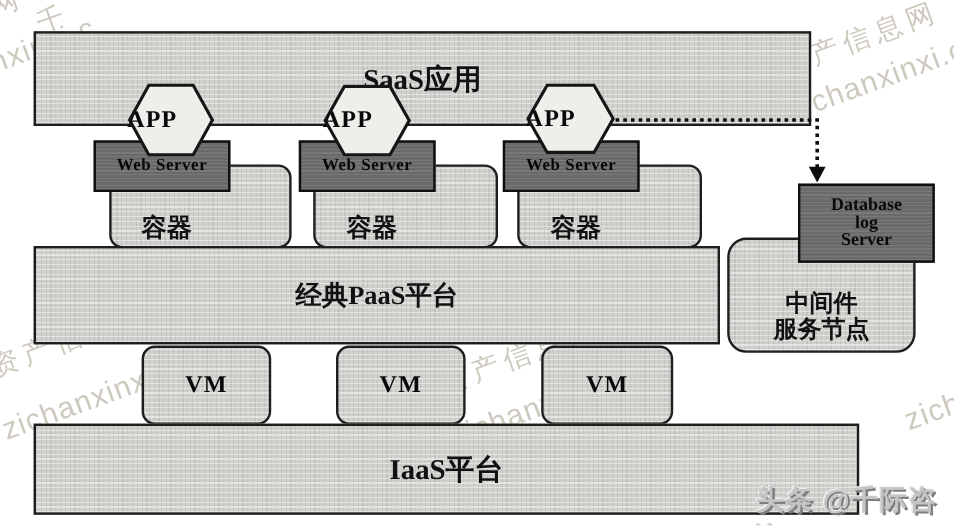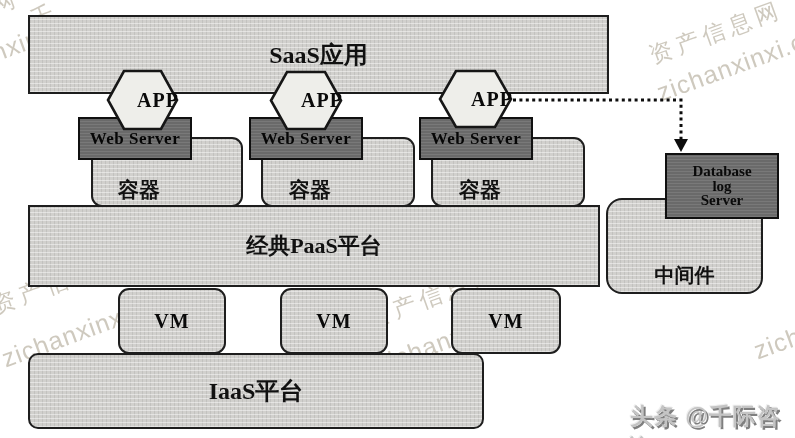--- a/index.html
+++ b/index.html
@@ -17,25 +17,25 @@
   }
   .dark{
     background-color:#6a6a6a;
     background-image:repeating-linear-gradient(0deg, rgba(255,255,255,.10) 0 1px, rgba(0,0,0,0) 1px 3px);
   }
   .bar{border:2px solid #1e1e1e;display:flex;align-items:center;justify-content:center;}
   .bar .lbl{font-weight:bold;color:#111;}
   .round{border:2px solid #1e1e1e;border-radius:11px;}
   .mw{border:2px solid #1e1e1e;border-radius:16px;}
   .wsbox{border:2px solid #101010;display:flex;align-items:center;justify-content:center;}
-  .wsbox .lbl{font-weight:bold;font-size:17px;color:#060606;letter-spacing:.5px;}
+  .wsbox .lbl{font-weight:bold;font-size:14px;color:#060606;letter-spacing:.5px;}
   .dbbox{border:2px solid #101010;display:flex;flex-direction:column;align-items:center;justify-content:center;margin-left:40px;}
   .dbbox .lbl{font-weight:bold;font-size:15px;line-height:14.5px;color:#0a0a0a;}
   .cnlabel{font-weight:bold;color:#111;text-align:center;}
-  .hexwrap{display:flex;align-items:center;justify-content:flex-end;}
+  .hexwrap{display:flex;align-items:center;justify-content:flex-start;}
   .hexwrap svg{position:absolute;left:0;top:0;}
   .hexwrap .lbl{position:relative;font-weight:600;font-size:20px;color:#0a0a0a;letter-spacing:1px;}
   .vmlbl{font-weight:600;font-size:20px;color:#0a0a0a;letter-spacing:1px;}
   .wm{position:absolute;white-space:nowrap;transform:rotate(-20deg);transform-origin:left top;
       color:rgba(176,168,150,.62);pointer-events:none;z-index:1;
       font-family:"Liberation Sans","DejaVu Sans",sans-serif;}
   .wm.cn{font-size:23px;letter-spacing:5px;}
   .wm.en{font-size:25px;letter-spacing:1px;}
   .credit{
     font-family:"Liberation Sans","DejaVu Sans",sans-serif;font-weight:bold;font-size:23px;
@@ -71,36 +71,37 @@
   <div class="abs tex round z2" style="left:90px;top:288px;width:108px;height:66px;display:flex;align-items:center;justify-content:center;">
     <span class="vmlbl">VM</span>
   </div>
   <div class="abs tex round z2" style="left:252px;top:288px;width:108px;height:66px;display:flex;align-items:center;justify-content:center;">
     <span class="vmlbl">VM</span>
   </div>
   <div class="abs tex round z2" style="left:423px;top:288px;width:110px;height:66px;display:flex;align-items:center;justify-content:center;">
     <span class="vmlbl">VM</span>
   </div>
 
-  <div class="abs tex bar z3" style="left:28px;top:15px;width:581px;height:79px;">
+  <div class="abs tex bar z3" style="left:28px;top:26px;width:648px;height:79px;">
     <span class="lbl" style="font-size:24px;">SaaS应用</span>
   </div>
   <div class="abs tex bar z3" style="left:28px;top:205px;width:572px;height:82px;">
     <span class="lbl" style="font-size:22px;">经典PaaS平台</span>
   </div>
-  <div class="abs tex bar z3" style="left:28px;top:353px;width:456px;height:76px;border-radius:10px;">
+  <div class="abs tex bar z3" style="left:28px;top:353px;width:688px;height:76px;">
     <span class="lbl" style="font-size:24px;">IaaS平台</span>
   </div>
 
   <div class="abs cnlabel z4" style="left:63px;top:176px;width:152px;font-size:21px;">容器</div>
   <div class="abs cnlabel z4" style="left:233px;top:176px;width:154px;font-size:21px;">容器</div>
   <div class="abs cnlabel z4" style="left:403px;top:176px;width:154px;font-size:21px;">容器</div>
 
   <div class="abs tex mw z3" style="left:606px;top:198px;width:157px;height:96px;display:flex;flex-direction:column;align-items:center;justify-content:flex-end;padding-bottom:6px;">
     <span class="cnlabel" style="font-size:20px;line-height:22px;">中间件</span>
+    <span class="cnlabel" style="font-size:20px;line-height:22px;">服务节点</span>
   </div>
 
   <div class="abs dark wsbox z5" style="left:78px;top:117px;width:114px;height:43px;">
     <span class="lbl">Web Server</span>
   </div>
   <div class="abs dark wsbox z5" style="left:249px;top:117px;width:114px;height:43px;">
     <span class="lbl">Web Server</span>
   </div>
   <div class="abs dark wsbox z5" style="left:419px;top:117px;width:114px;height:43px;">
     <span class="lbl">Web Server</span>

